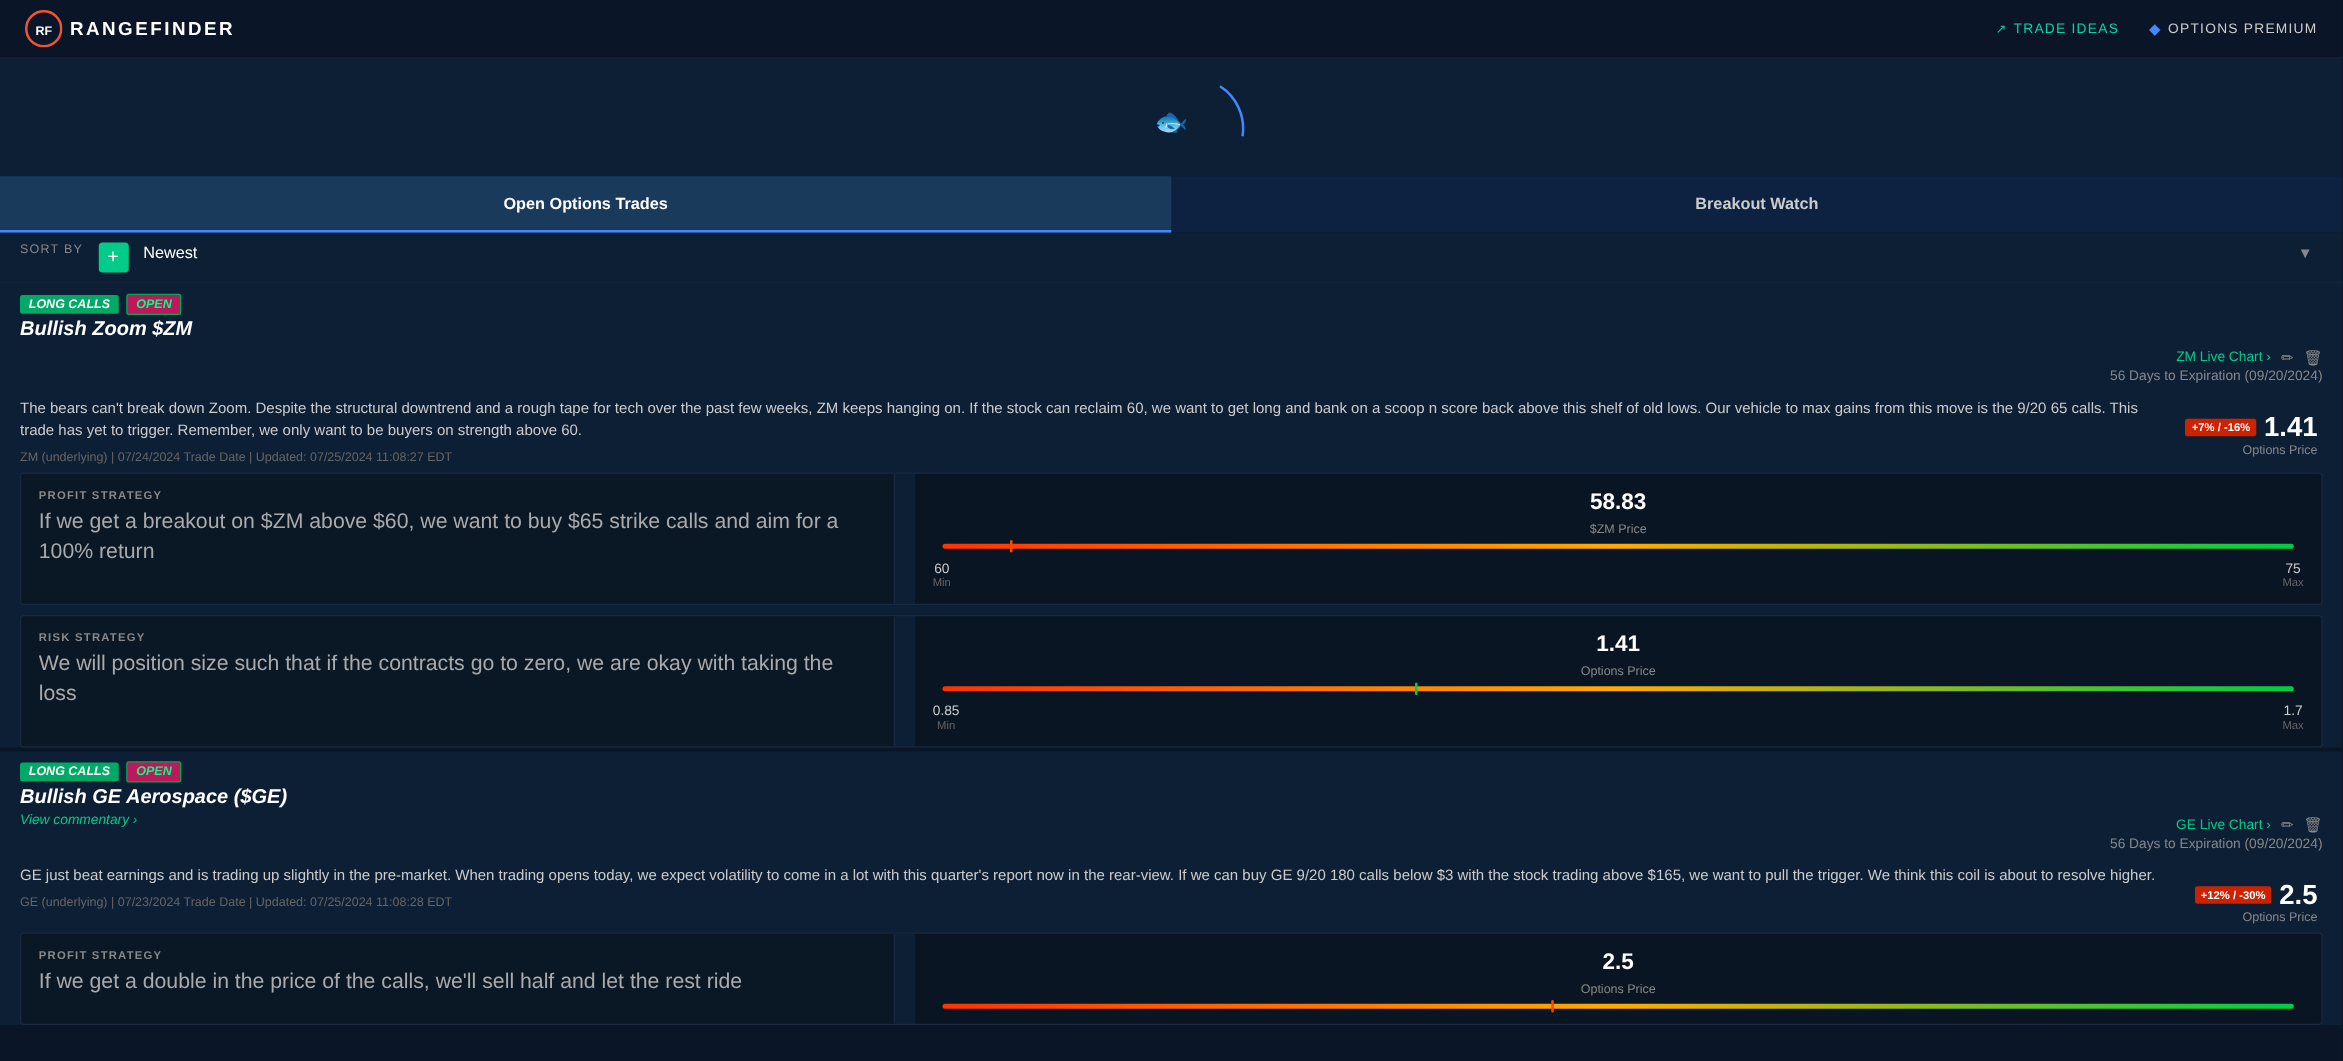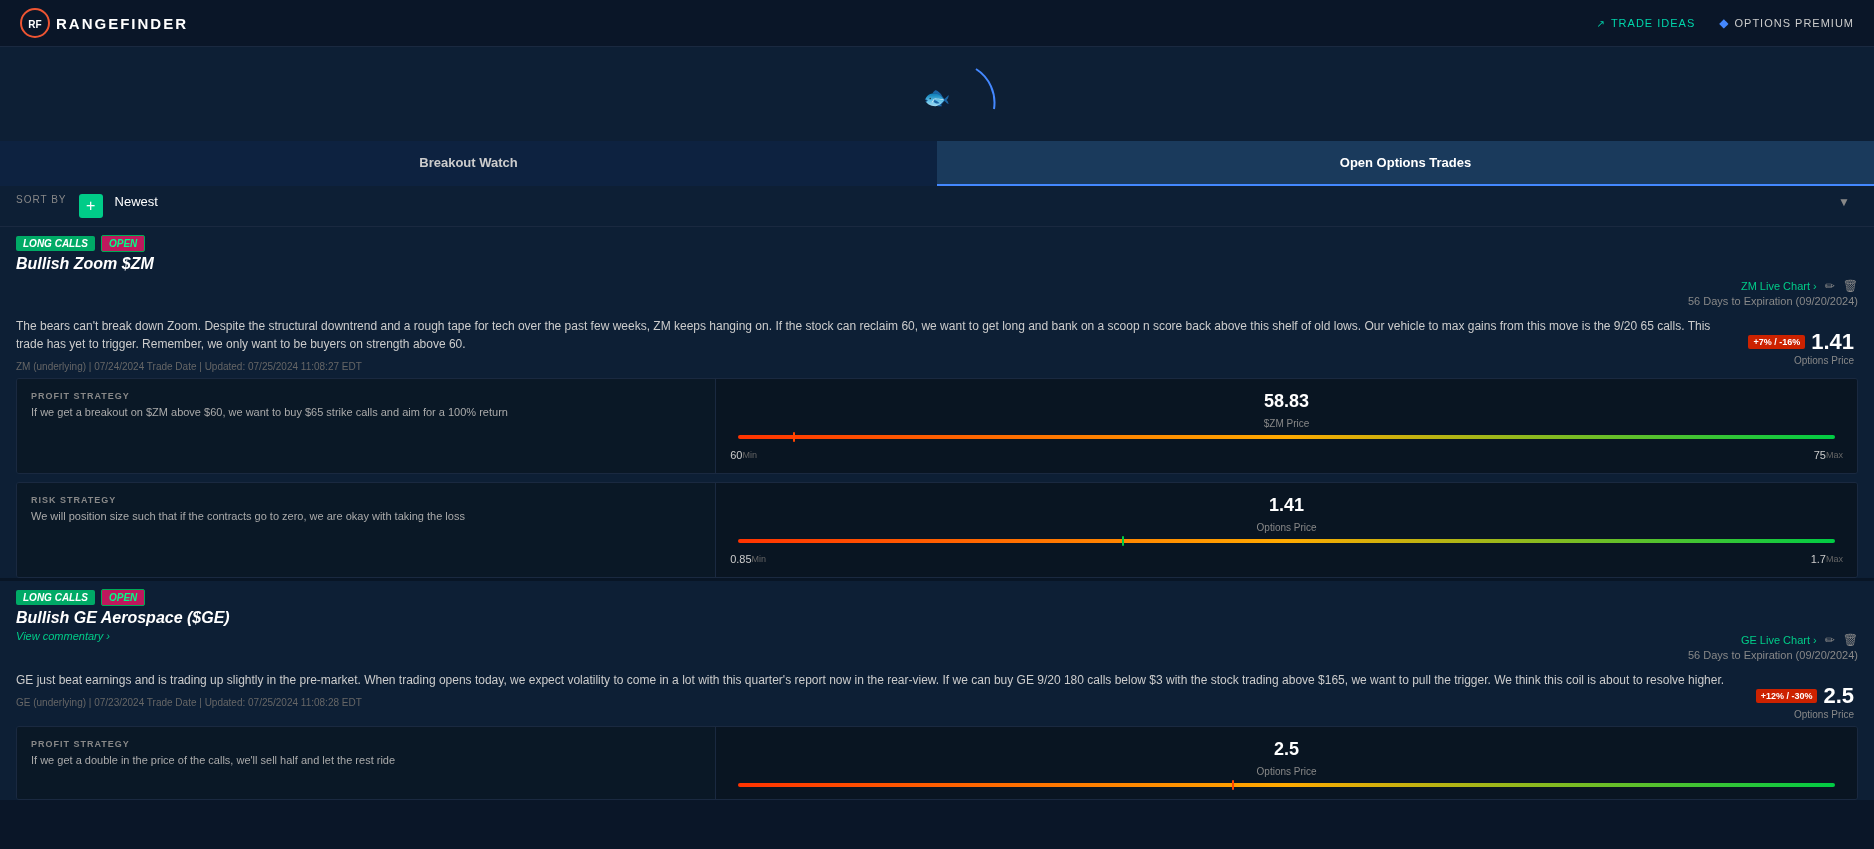--- a/index.html
+++ b/index.html
@@ -258,37 +258,38 @@
       color: #666;
     }
 
     
     .strategy-section {
       margin: 0 16px 8px 16px;
       border: 1px solid #1a2940;
       border-radius: 3px;
       display: flex;
       overflow: hidden;
+      gap: 16px;
     }
     .strategy-left {
       background: #0a1826;
       padding: 12px 14px;
       width: 38%;
       border-right: 1px solid #1a2940;
     }
     .strategy-label {
       font-size: 9px;
       font-weight: bold;
       color: #888;
       text-transform: uppercase;
       letter-spacing: 1px;
       margin-bottom: 4px;
     }
     .strategy-desc {
-      font-size: 11px;
+      font-size: 17px;
       color: #aaa;
       line-height: 1.4;
     }
     .strategy-right {
       background: #091522;
       flex: 1;
       padding: 12px 14px;
       display: flex;
       flex-direction: column;
       align-items: center;
@@ -336,20 +337,21 @@
       background: #00cc44;
     }
     .range-minmax {
       display: flex;
       justify-content: space-between;
       width: 100%;
       margin-top: 4px;
     }
     .range-min, .range-max {
       display: flex;
+      flex-direction: column;
       align-items: center;
       font-size: 11px;
       color: #ccc;
     }
     .range-sublabel {
       font-size: 9px;
       color: #666;
     }
 
     .main-content {
@@ -395,25 +397,25 @@
 <div class="hero">
   <div class="hero-circle">
     <div class="hero-fish">🐟</div>
     <svg style="position:absolute;top:-18px;right:-45px;width:80px;height:80px;" viewBox="0 0 80 80">
       <path d="M 60 10 A 40 40 0 0 1 78 50" stroke="#4488ff" stroke-width="2" fill="none"></path>
     </svg>
   </div>
 </div>
 
 <div class="tabs">
+  <div class="tab active">
+    <span>Open Options Trades</span>
+  </div>
   <div class="tab">
     <span>Breakout Watch</span>
-  </div>
-  <div class="tab active">
-    <span>Open Options Trades</span>
   </div>
 </div>
 
 <div class="toolbar">
   <div style="display:flex;flex-direction:column;gap:2px;">
     <span class="sort-label">SORT BY</span>
   </div>
   <button class="add-btn">+</button>
   <div class="sort-select-wrapper">
     <span style="color:#fff;font-size:13px;">Newest</span>

